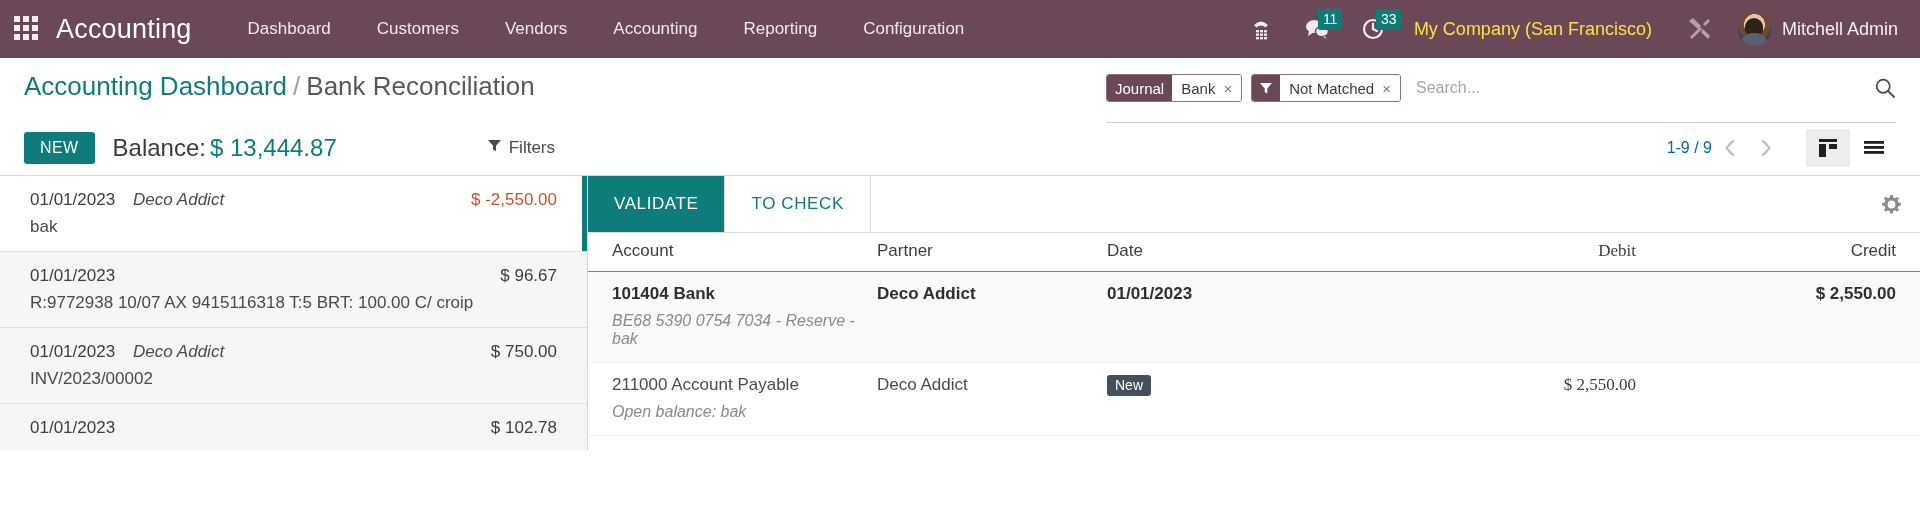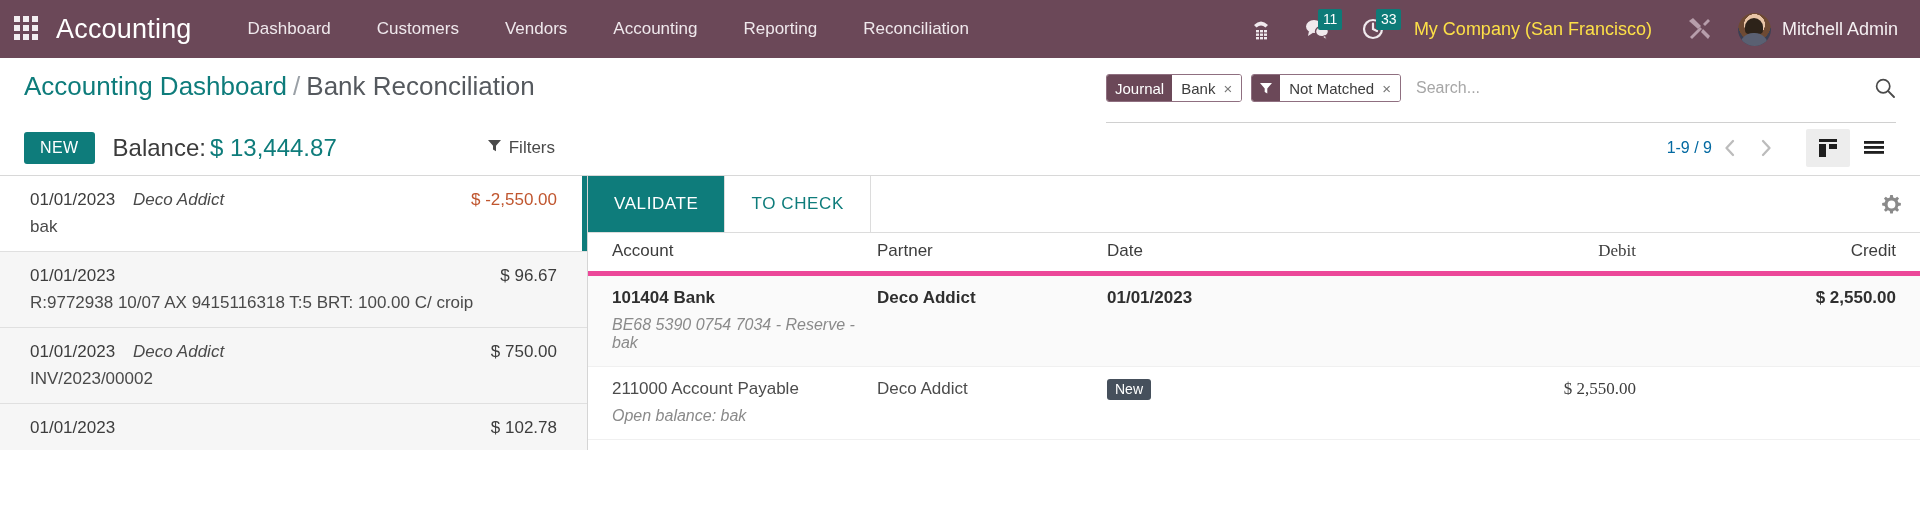--- a/index.html
+++ b/index.html
@@ -342,21 +342,21 @@
   .tab.secondary { background: #fff; color: #0e7c7b; }
   .tabs-spacer { flex: 1; display:flex; align-items:center; justify-content:flex-end; padding-right: 18px; }
   .gear-btn { cursor: pointer; display:flex; align-items:center; color:#777; }
 
   .recon-table { width: 100%; }
   .rt-head {
     display: flex;
     padding: 8px 24px 10px 24px;
     font-size: 17px;
     color: #3d3d3d;
-    border-bottom: 5px solid #ec4899;
+    border-bottom: 1px solid #ec4899;
     justify-content: space-between;
   }
   .rt-row {
     display: flex;
     padding: 12px 24px 14px 24px;
     border-bottom: 1px solid #f0f0f0;
     cursor: pointer;
   }
   .rt-row.shaded { background: #fafafa; }
   .c-account { width: 265px; flex: none; }
@@ -406,21 +406,21 @@
       <i></i>
       <i></i>
   </div>
   <div class="brand">Accounting</div>
   <div class="nav-menu">
     <div class="nav-item">Dashboard</div>
     <div class="nav-item">Customers</div>
     <div class="nav-item">Vendors</div>
     <div class="nav-item">Accounting</div>
     <div class="nav-item">Reporting</div>
-    <div class="nav-item">Reconciliation</div>
+    <div class="nav-item">Configuration</div>
   </div>
 
   <div class="nav-right">
     <div class="sys-icon">
       <svg width="22" height="24" viewBox="0 0 22 24">
         <path d="M4 8 Q11 1 18 8 L15.5 10.5 Q11 6.5 6.5 10.5 Z" fill="#f0e9ed"></path>
         <g fill="#f0e9ed">
           <rect x="6" y="13" width="3" height="2.4"></rect>
             <rect x="10" y="13" width="3" height="2.4"></rect>
             <rect x="14" y="13" width="3" height="2.4"></rect>

